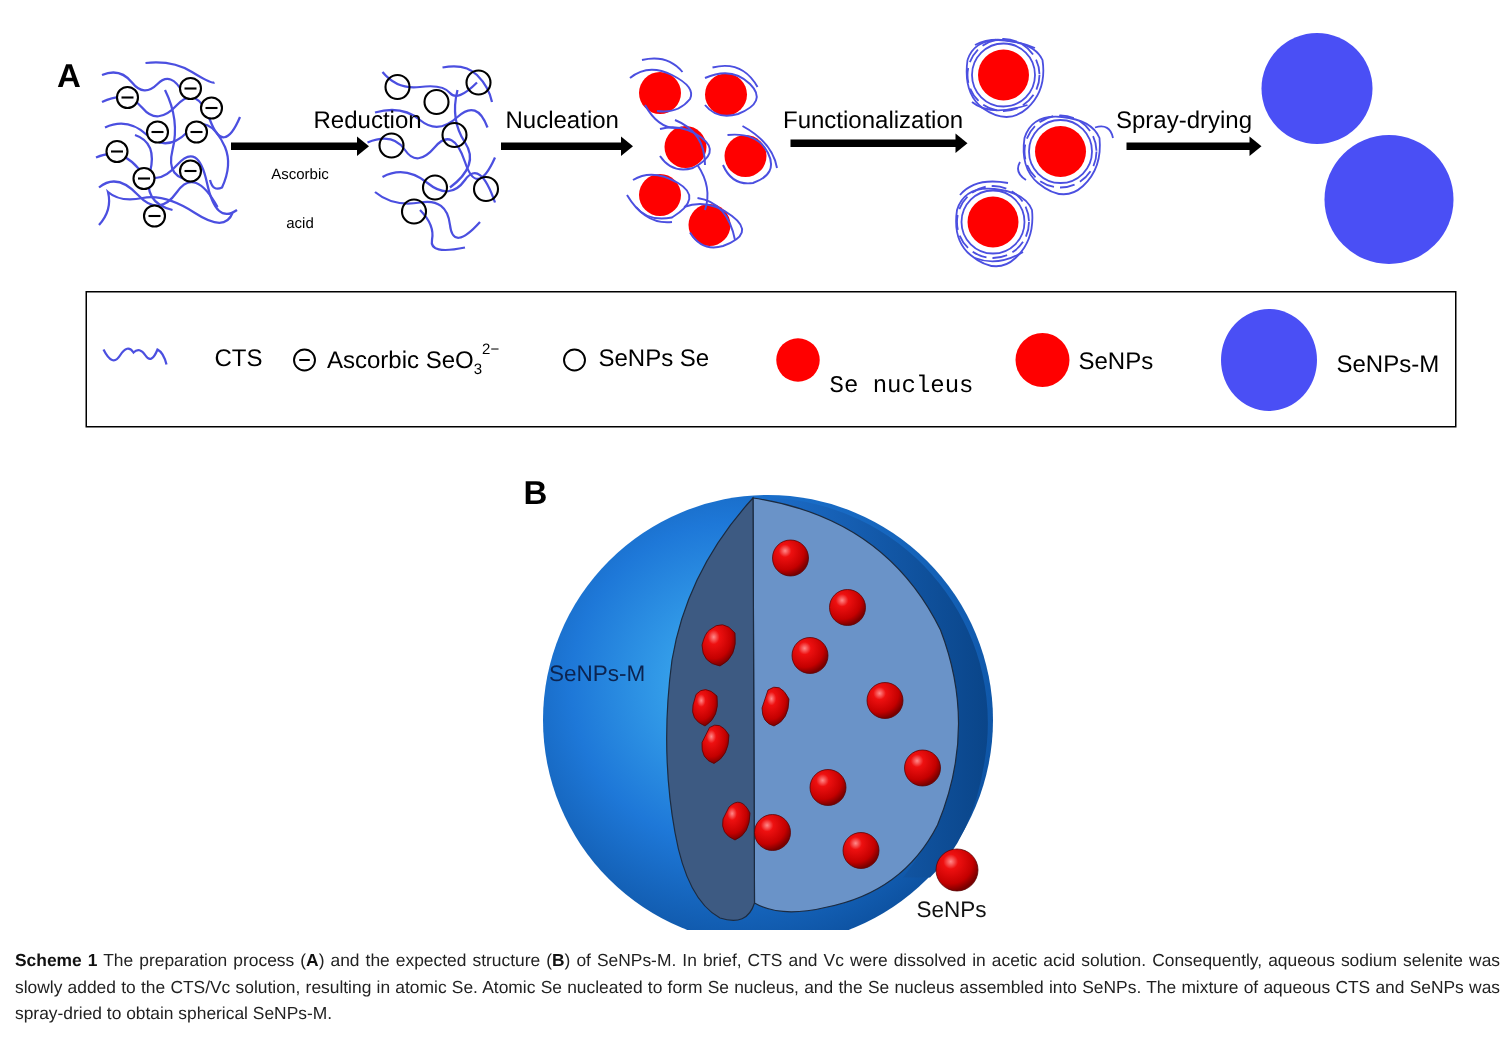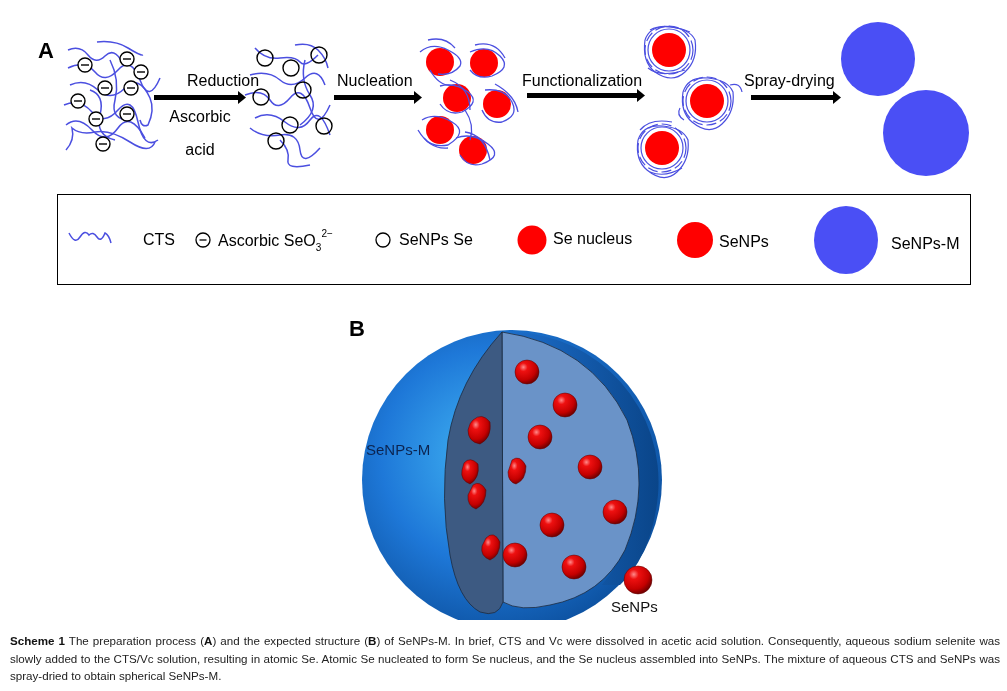--- a/index.html
+++ b/index.html
@@ -1,20 +1,20 @@
 <!DOCTYPE html>
 <html><head>
 <meta charset="utf-8">
 <style>
   html, body { margin: 0; padding: 0; background: #ffffff; }
   body { width: 1007px; height: 691px; position: relative; overflow: hidden; font-family: "Liberation Sans", sans-serif; }
   .abs { position: absolute; }
   .panel-label { font-family: "Liberation Sans", sans-serif; font-weight: bold; font-size: 22px; color: #000; }
   .step-label { font-family: "Liberation Sans", sans-serif; font-size: 16px; color: #000; white-space: nowrap; }
-  .step-sub { font-family: "Liberation Sans", sans-serif; font-size: 16px; color: #000; text-align: center; line-height: 19px; }
+  .step-sub { font-family: "Liberation Sans", sans-serif; font-size: 10px; color: #000; text-align: center; line-height: 19px; }
   .legend-box { position: absolute; left: 57px; top: 194px; width: 914px; height: 91px; border: 1.5px solid #000; box-sizing: border-box; }
   .legend-text { position: absolute; font-family: "Liberation Sans", sans-serif; font-size: 16px; color: #000; white-space: nowrap; }
   .legend-text sub, .legend-text sup { font-size: 10px; }
   .caption { position: absolute; left: 10px; top: 632px; width: 990px; font-family: Liberation Sans, sans-serif; font-size: 11.6px; line-height: 17.5px; color: #222; text-align: justify; }
   .caption b { color: #111; }
   .b-label { font-family: "Liberation Sans", sans-serif; font-size: 15px; }
 </style>
 </head>
 <body>
 
@@ -146,21 +146,21 @@
     <rect x="751" y="95" width="84" height="5" fill="#000"></rect>
     <polygon points="833,91 841,97.5 833,104" fill="#000"></polygon>
   </g>
 
   <g fill="#4a4ff5">
     <circle cx="878" cy="59" r="37"></circle>
     <circle cx="926" cy="133" r="43"></circle>
   </g>
 </svg>
 
-<div class="abs step-label" style="left:147px; top:72px;padding-left:40px;">Reduction</div>
+<div class="abs step-label" style="left:169px; top:72px;padding-left:40px;">Reduction</div>
 <div class="abs step-sub" style="left:162px; top:107px; width:76px;">Ascorbic</div>
 <div class="abs step-sub" style="left:162px; top:126px; width:76px;margin-top:14px;">acid</div>
 <div class="abs step-label" style="left:337px; top:72px;text-align:center;">Nucleation</div>
 <div class="abs step-label" style="left:522px; top:72px;">Functionalization</div>
 <div class="abs step-label" style="left:744px; top:72px;">Spray-drying</div>
 
 <div class="legend-box"></div>
 
 <svg class="abs" style="left:67px; top:227px;" width="46" height="22" viewBox="0 0 46 22">
   <path d="M2 6 Q8 18 13 10 T22 8 Q26 4 30 10 T38 6 Q42 8 44 16" fill="none" stroke="#4b4fe0" stroke-width="1.5"></path>
@@ -176,21 +176,21 @@
 </div>
 
 <svg class="abs" style="left:374px; top:231px;" width="18" height="18" viewBox="0 0 18 18">
   <circle cx="9" cy="9" r="7" fill="none" stroke="#000" stroke-width="1.3"></circle>
 </svg>
 <div class="legend-text" style="left:399px; top:231px;">SeNPs Se</div>
 
 <svg class="abs" style="left:516px; top:224px;" width="32" height="32" viewBox="0 0 32 32">
   <circle cx="16" cy="16" r="14.5" fill="#ff0000"></circle>
 </svg>
-<div class="legend-text" style="left:553px; top:230px;">Se nucleus</div>
+<div class="legend-text" style="left:553px; top:248px;font-family:Liberation Mono, monospace;">Se nucleus</div>
 
 <svg class="abs" style="left:676px; top:221px;" width="38" height="38" viewBox="0 0 38 38">
   <circle cx="19" cy="19" r="18" fill="#ff0000"></circle>
 </svg>
 <div class="legend-text" style="left:719px; top:233px;">SeNPs</div>
 
 <svg class="abs" style="left:813px; top:205px;" width="66" height="70" viewBox="0 0 66 70">
   <ellipse cx="33" cy="35" rx="32" ry="34" fill="#4a4ff5"></ellipse>
 </svg>
 <div class="legend-text" style="left:891px; top:235px;">SeNPs-M</div>

